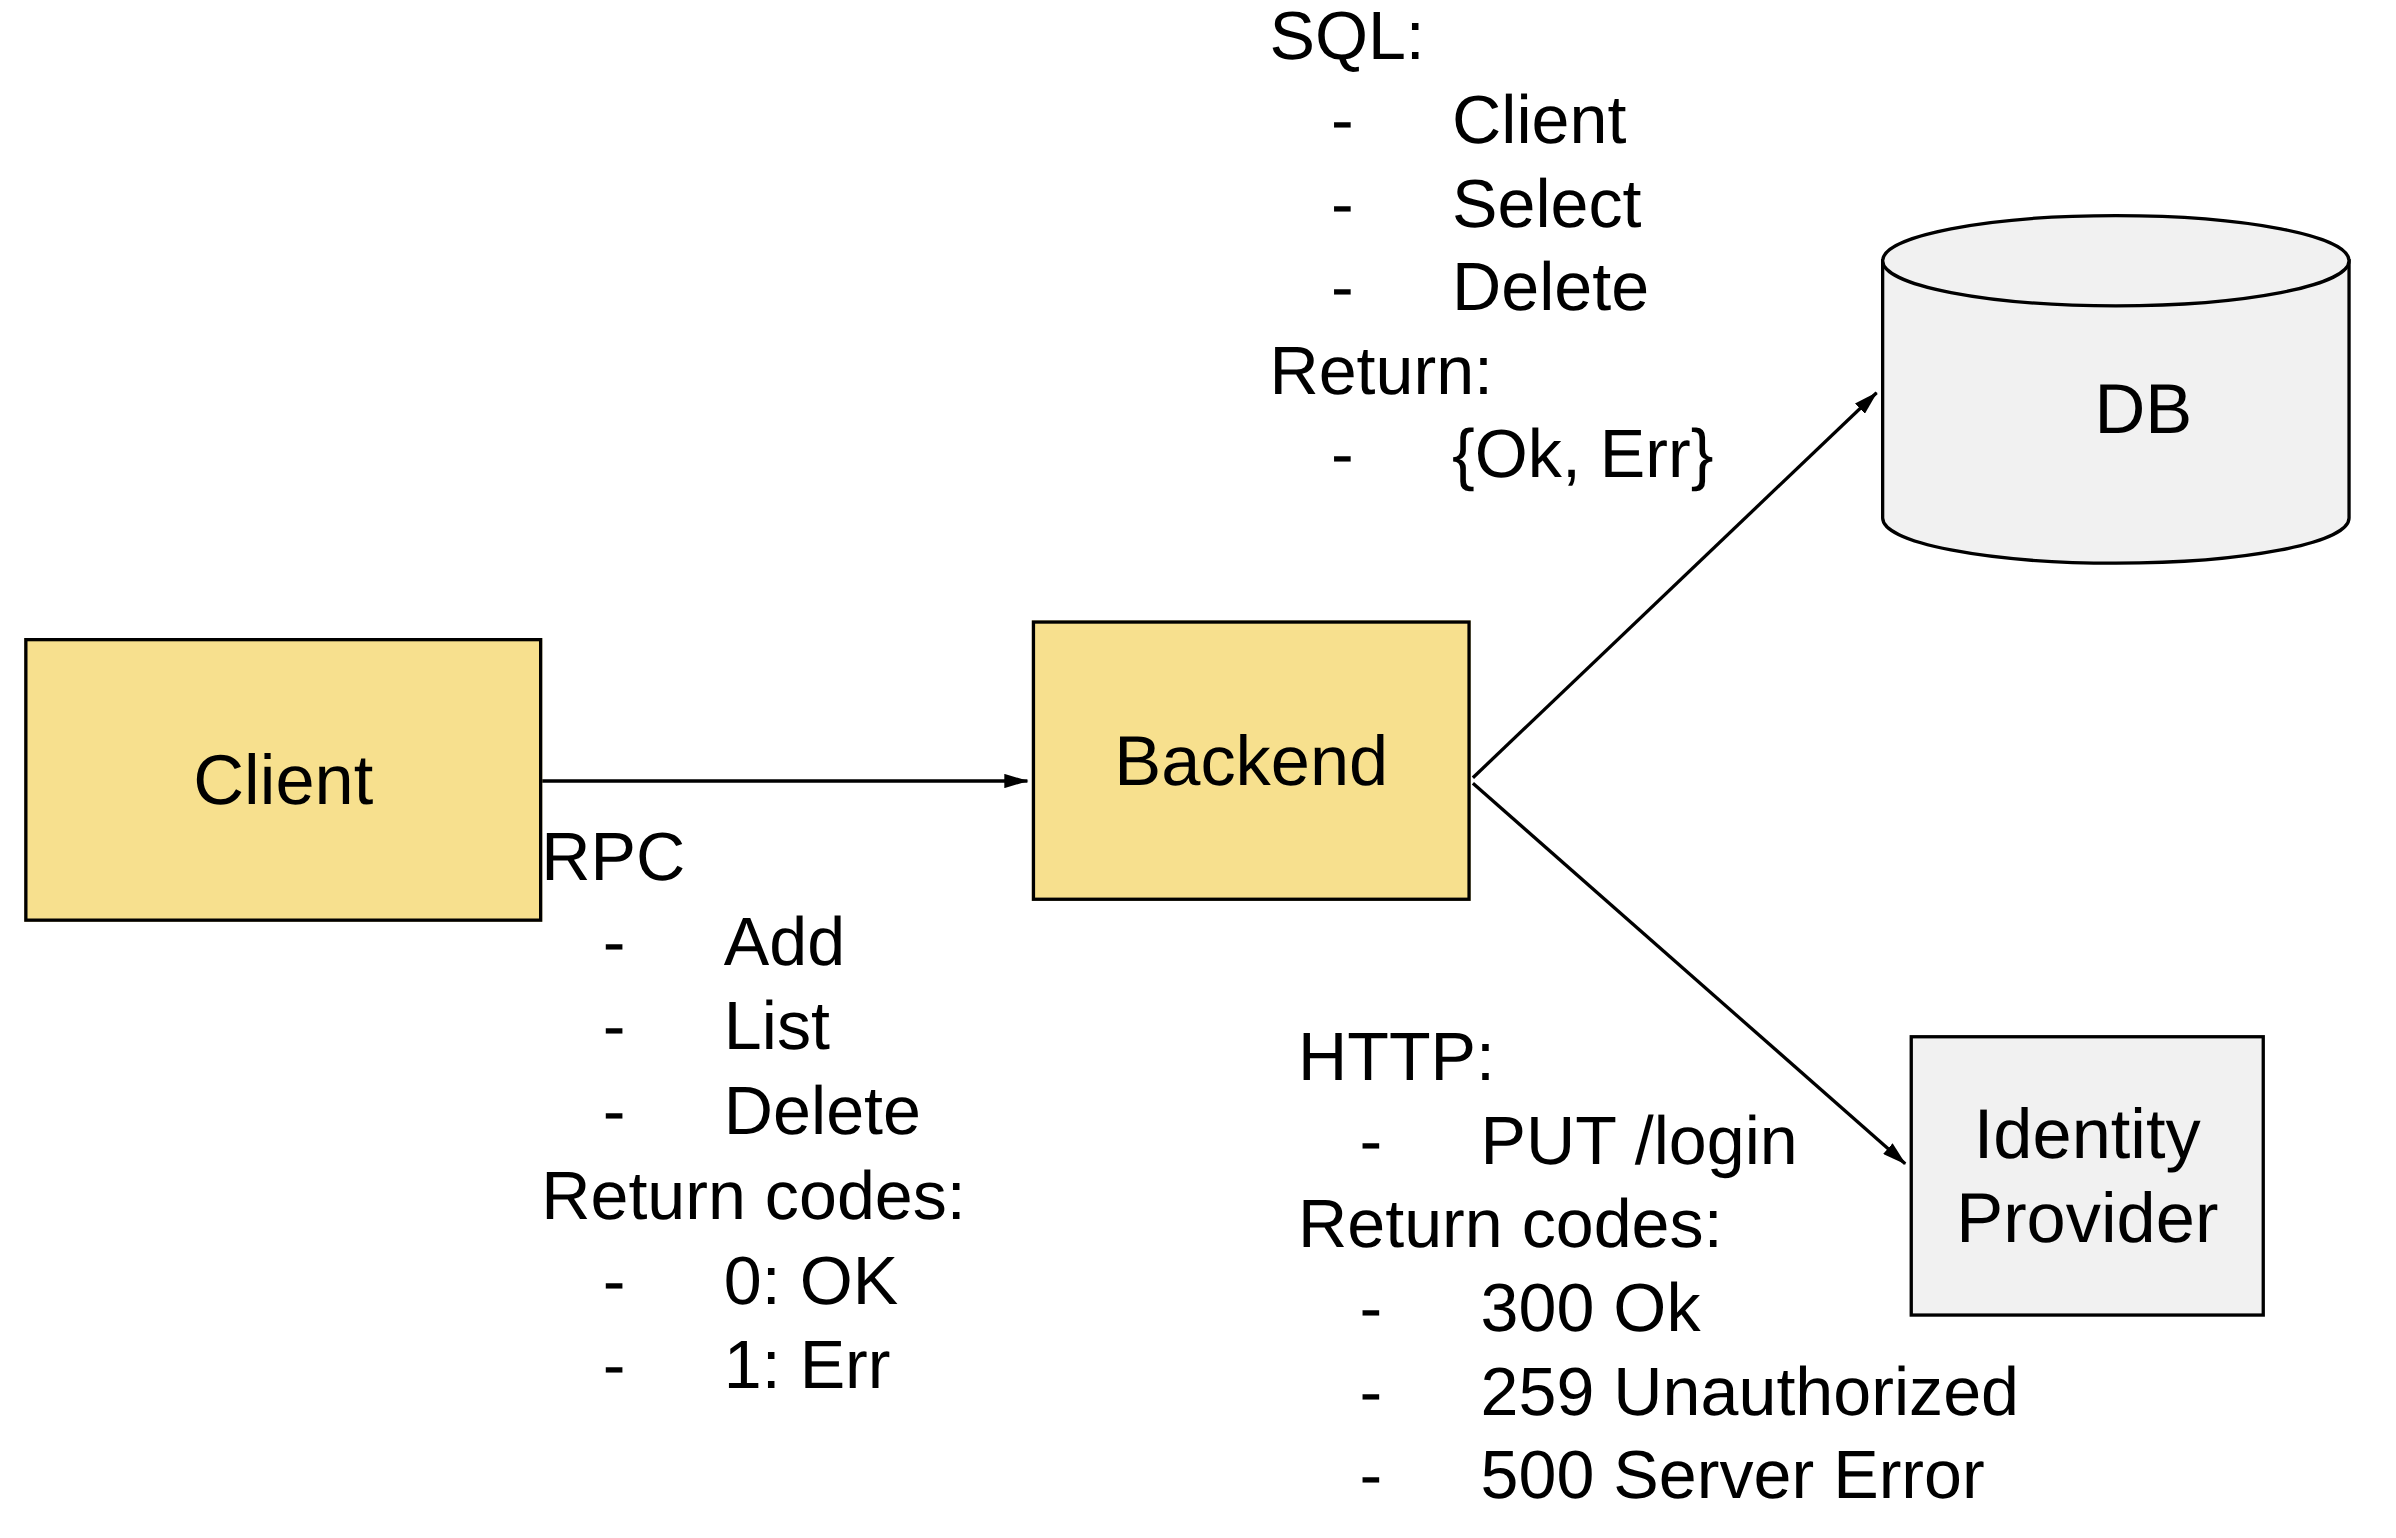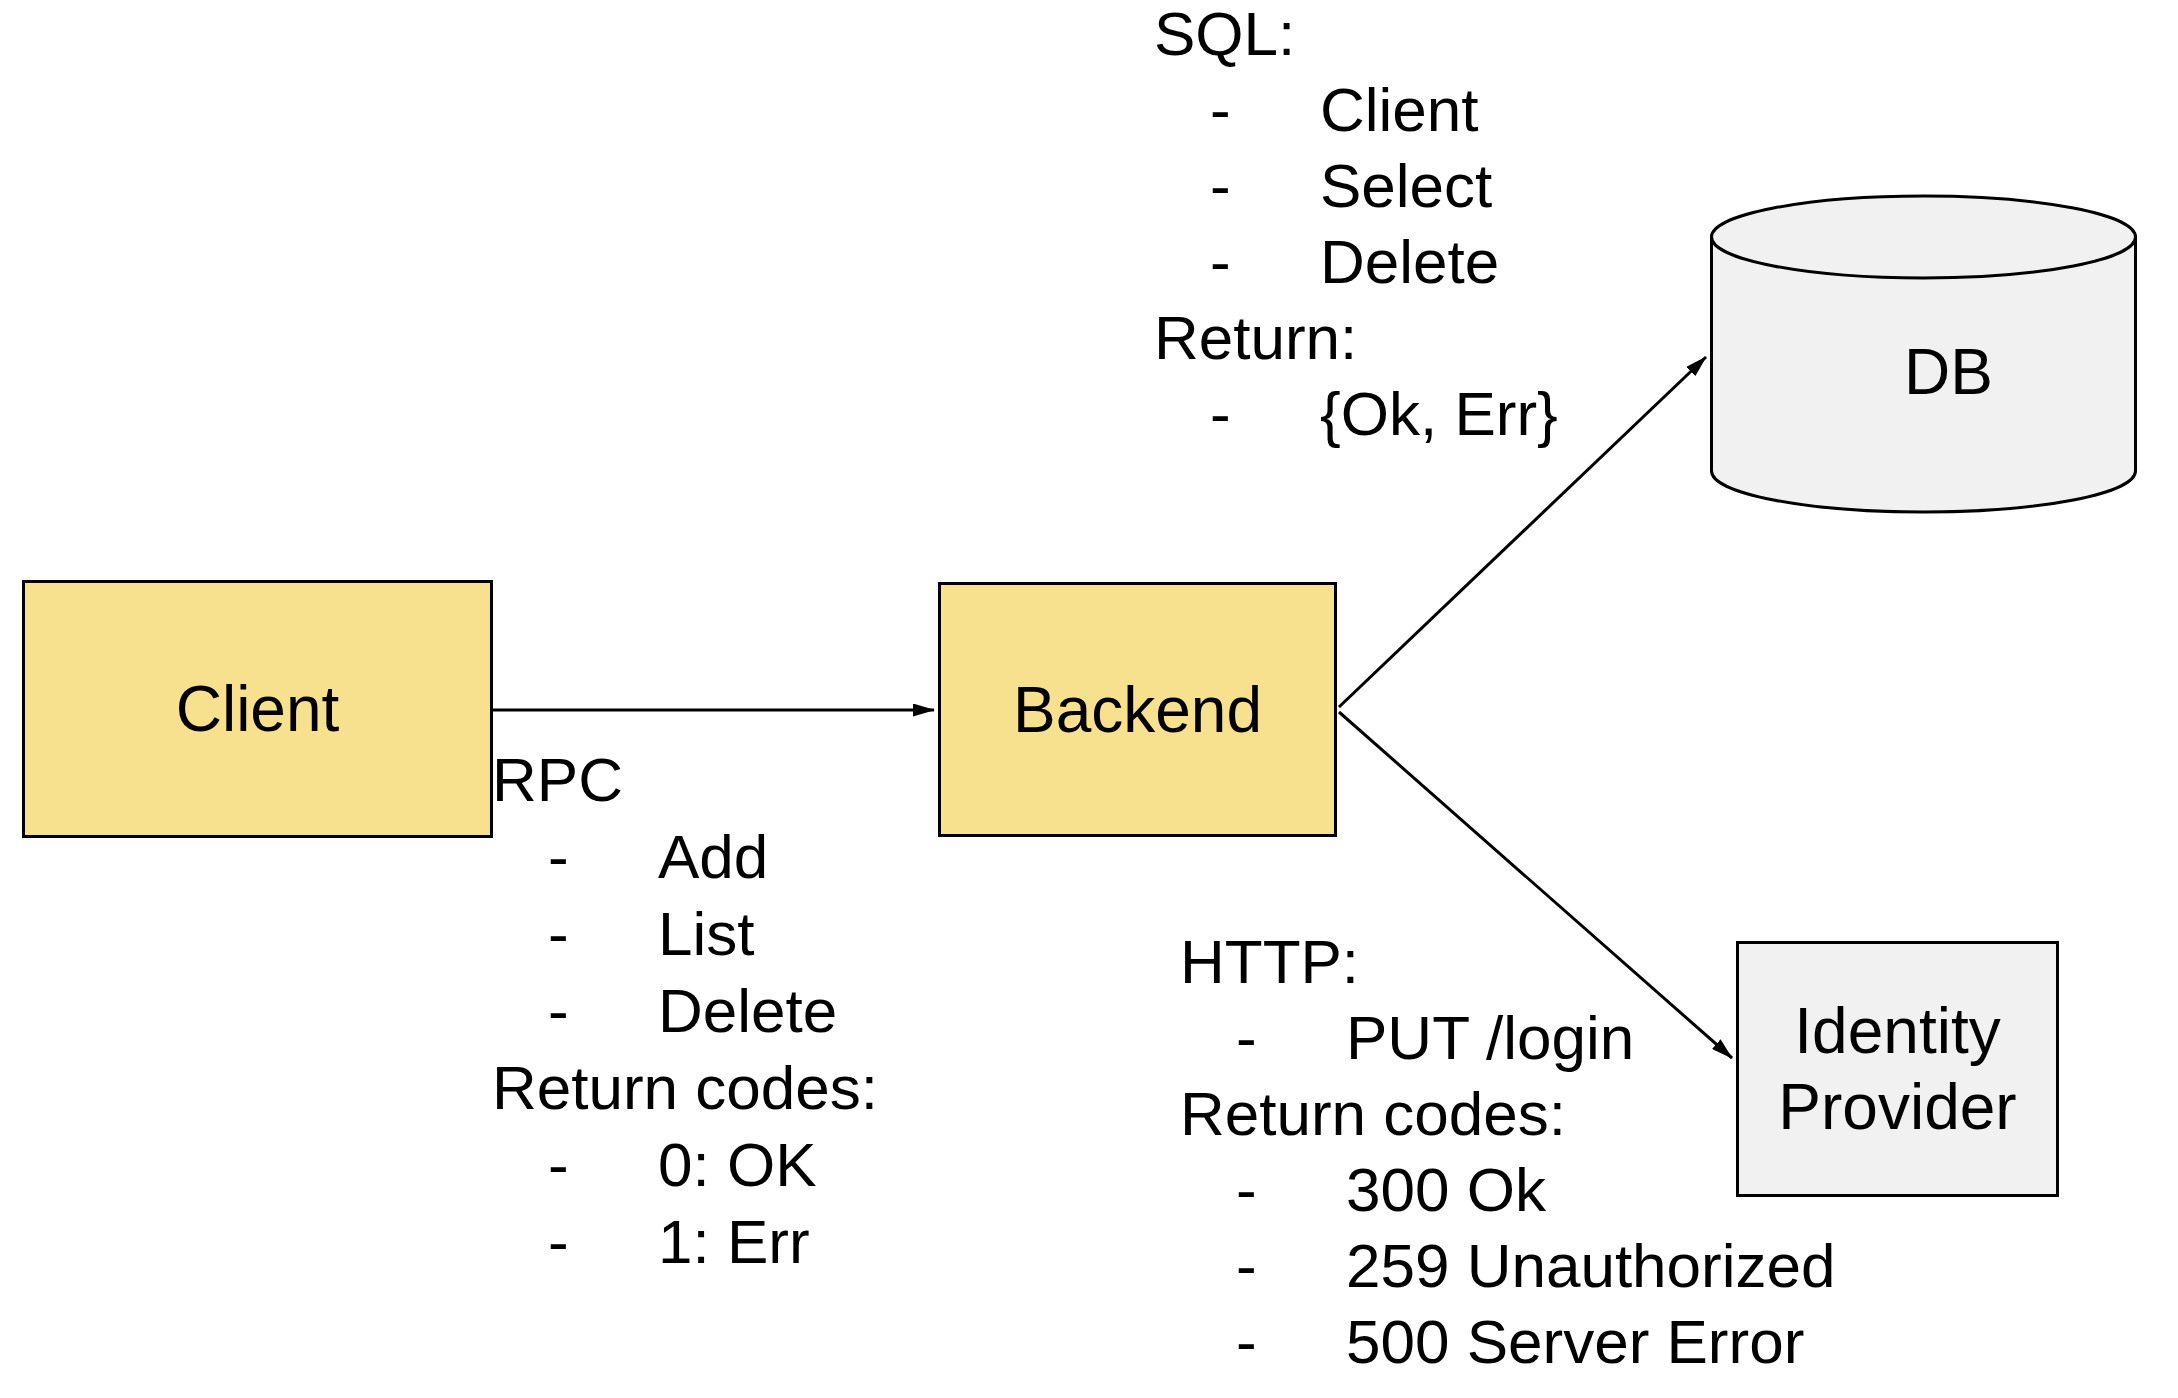--- a/index.html
+++ b/index.html
@@ -40,21 +40,21 @@
   }
   #client-box {
     left: 22px;
     top: 580px;
     width: 471px;
     height: 258px;
     background: #F7E08E;
   }
   #backend-box {
     left: 938px;
-    top: 582px;
+    top: 564px;
     width: 399px;
     height: 255px;
     background: #F7E08E;
   }
   #idp-box {
     left: 1736px;
     top: 941px;
     width: 323px;
     height: 256px;
     background: #F1F1F1;

